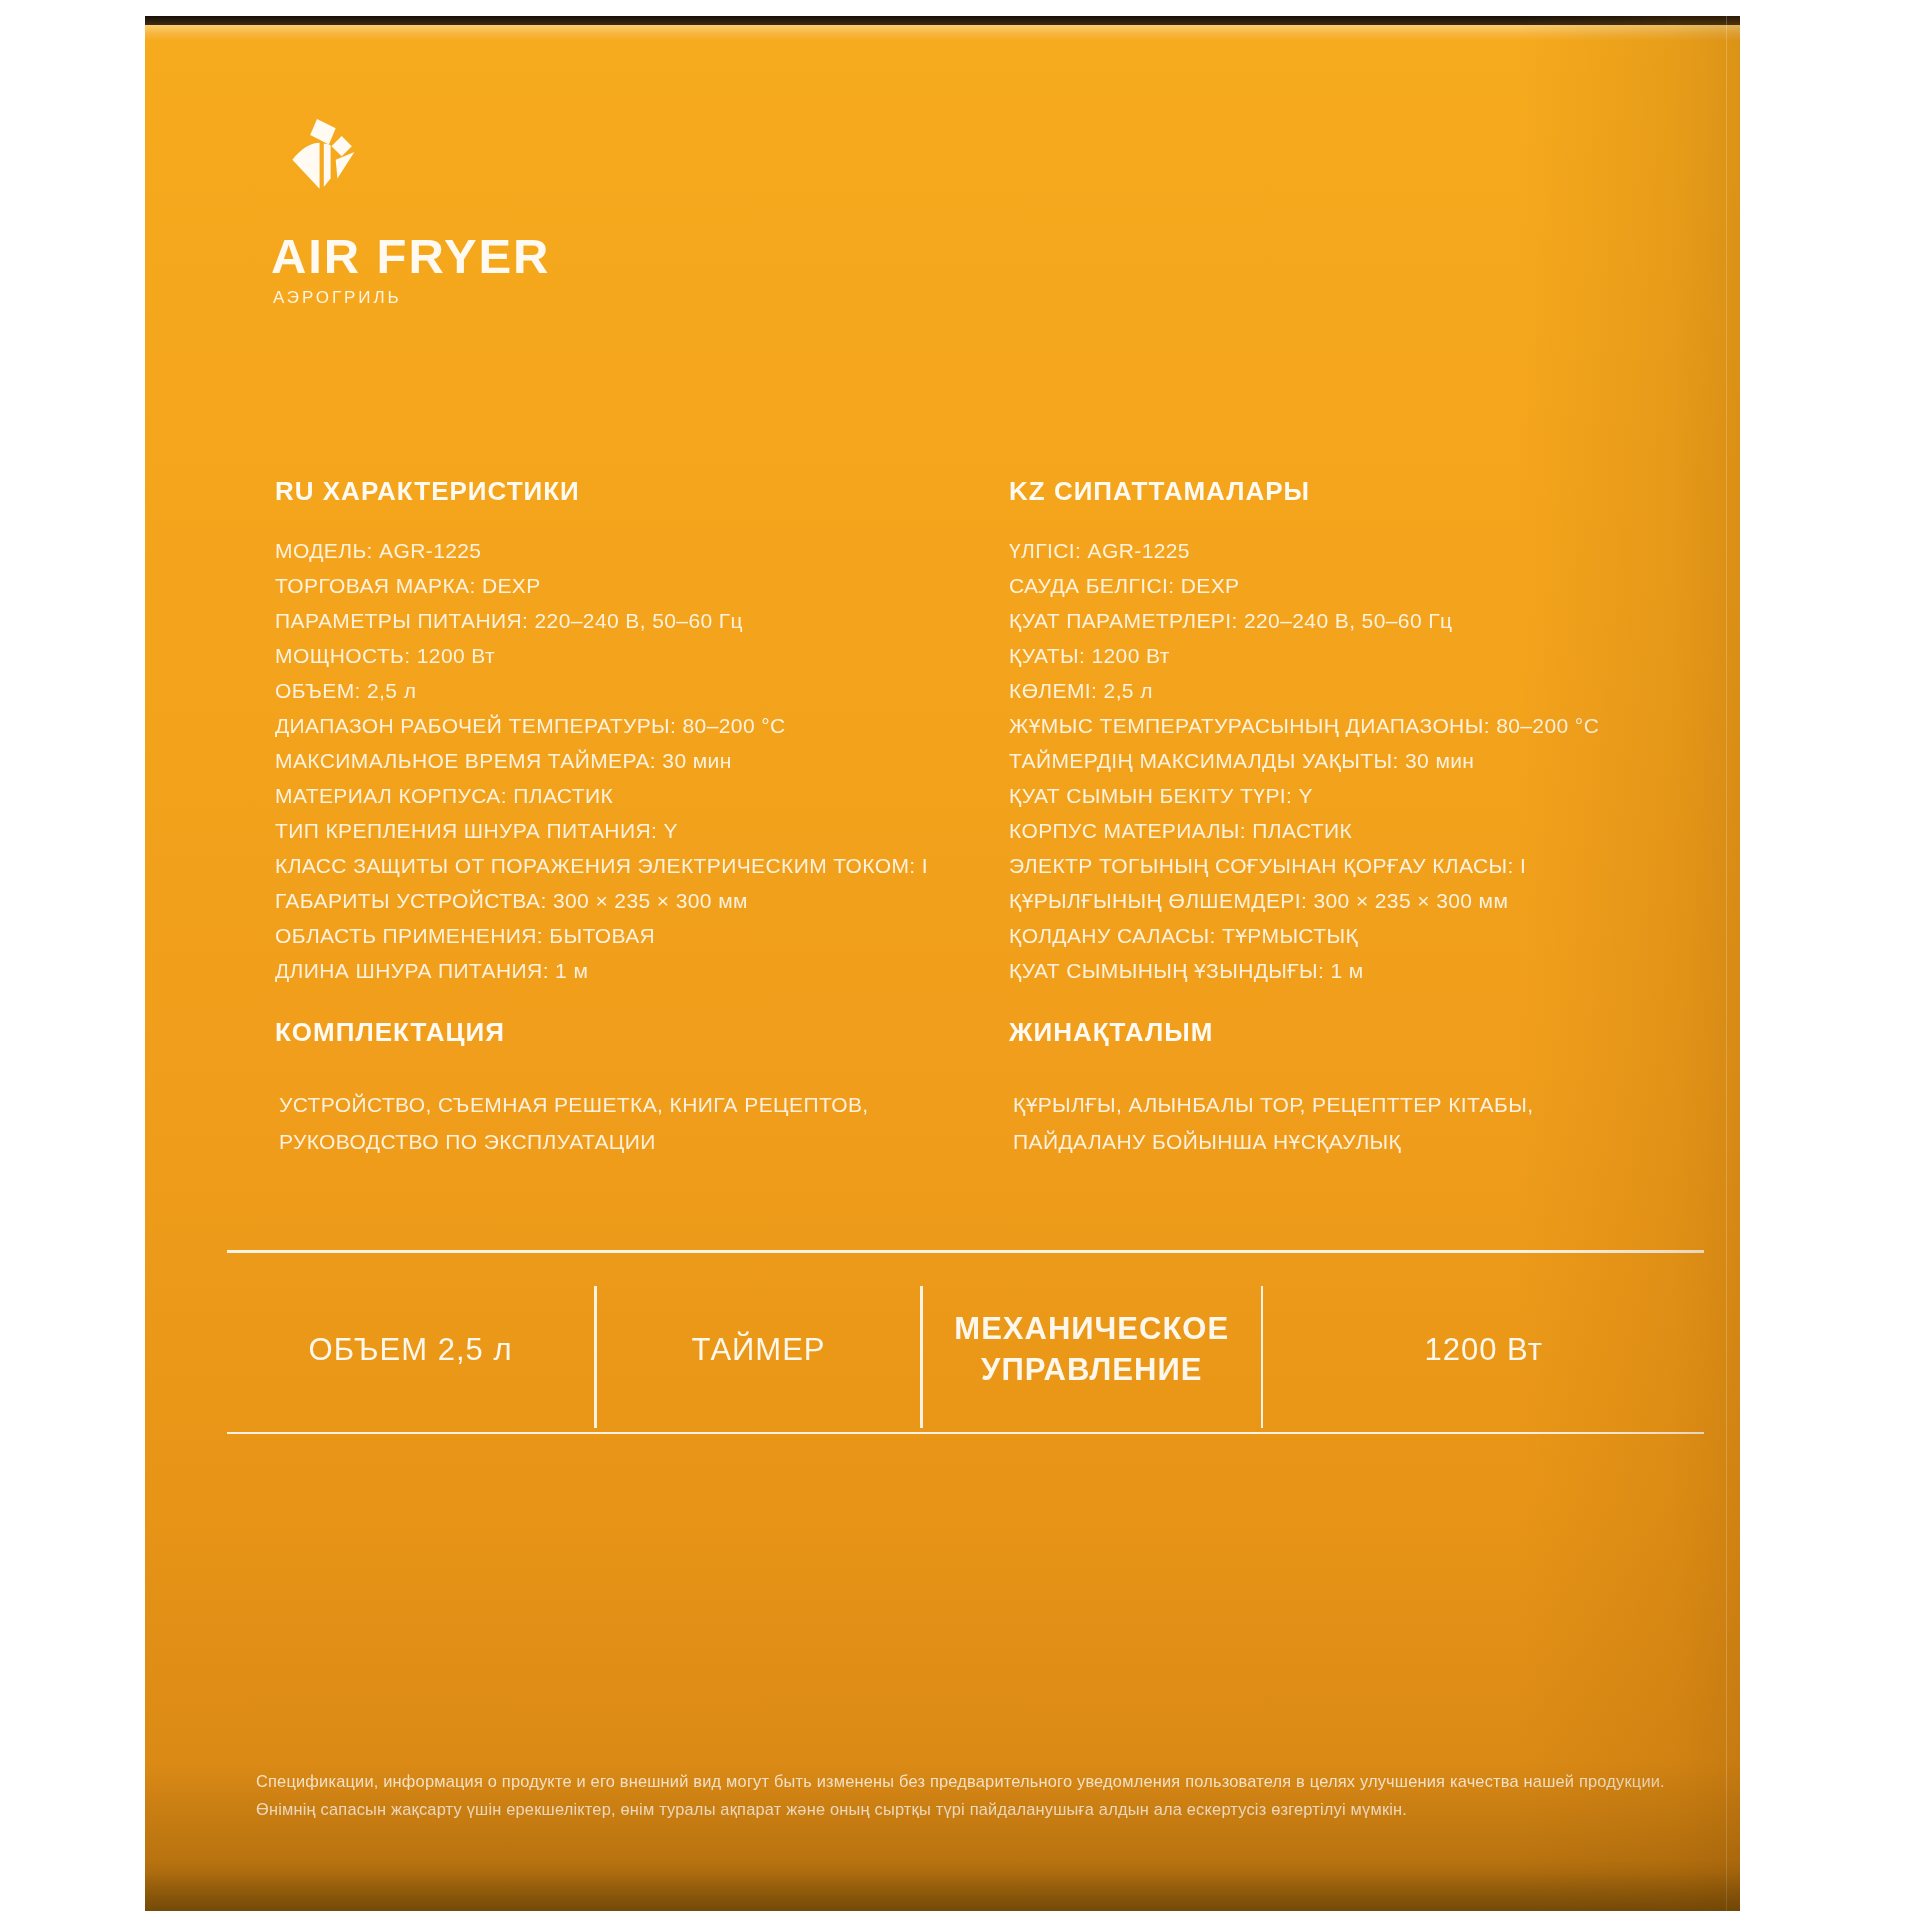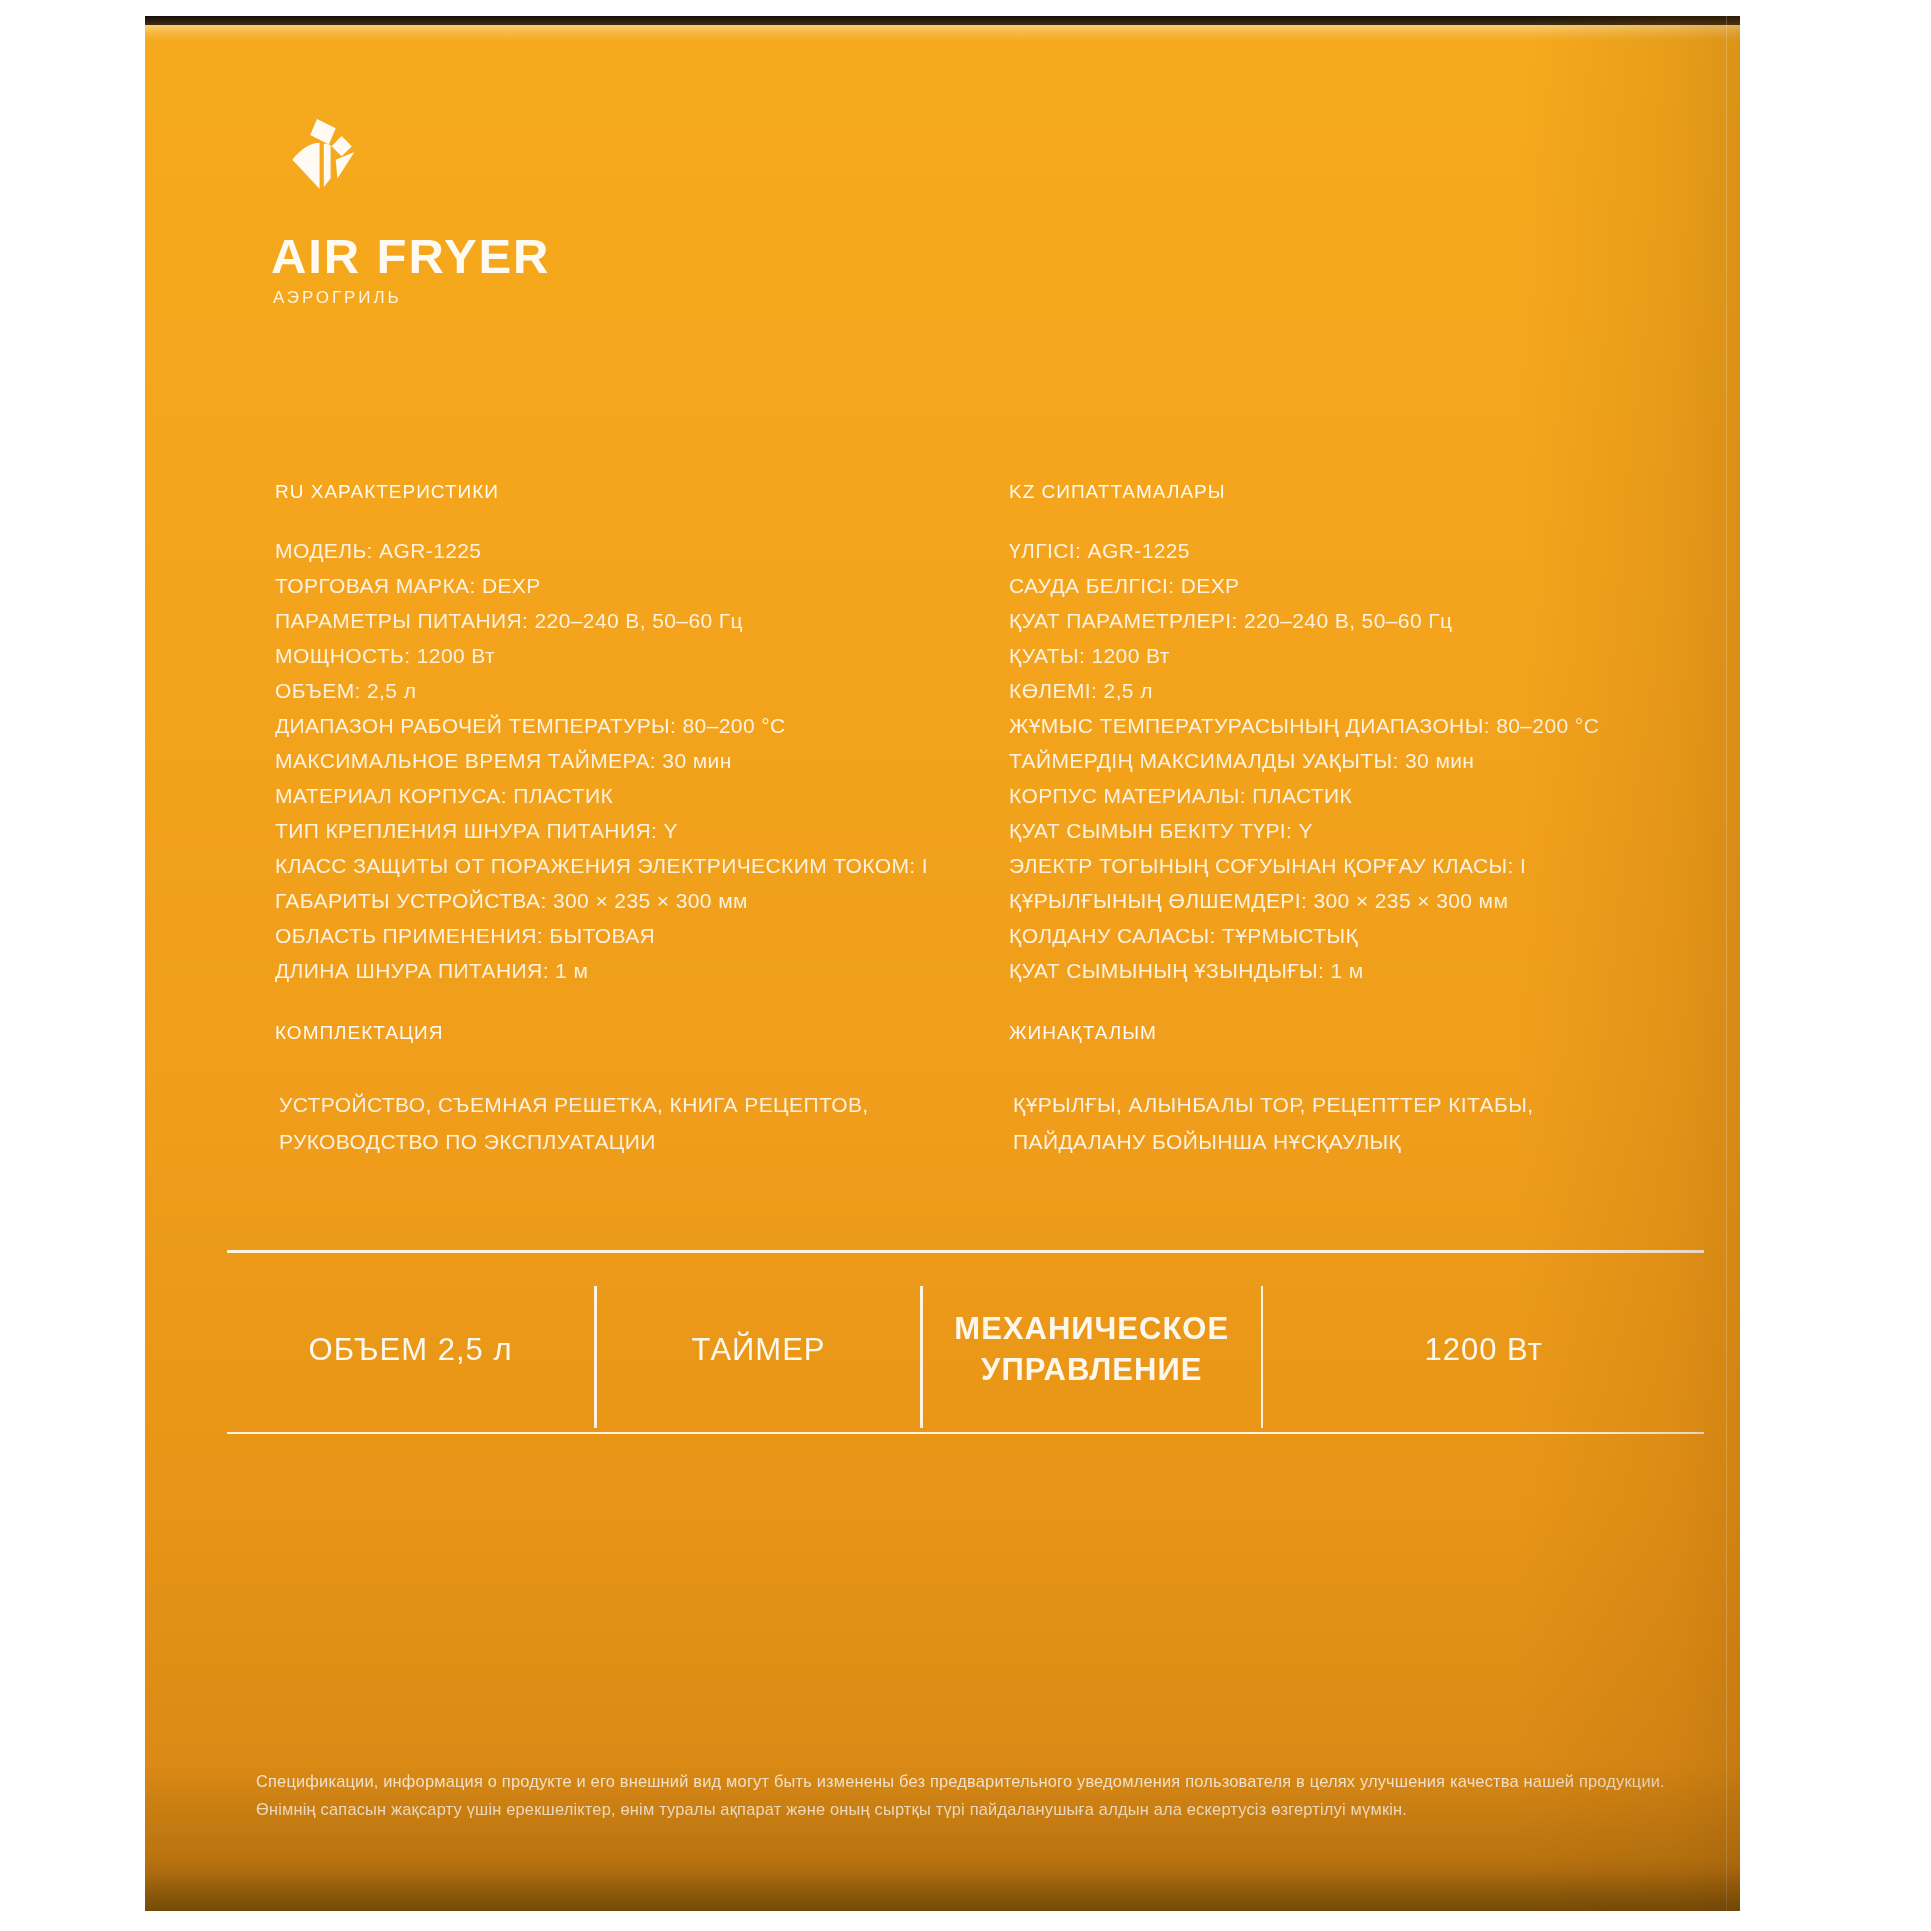--- a/index.html
+++ b/index.html
@@ -39,21 +39,21 @@
     position:absolute;left:128px;top:272px;
     font-size:17px;font-weight:400;letter-spacing:2.9px;
     color:rgba(255,255,255,0.88);white-space:nowrap;
   }
 
   
   .col{position:absolute;top:463px;width:705px;}
   .col.ru{left:130px;}
   .col.kz{left:864px;}
   .col h2,.contents h2{
-    margin:0;font-size:19px;font-weight:400;letter-spacing:1px;
+    margin:0;font-size:26px;font-weight:700;letter-spacing:1px;
     line-height:25px;color:rgba(255,255,255,0.95);white-space:nowrap;
   }
   .spec-list{list-style:none;margin:29px 0 0;padding:0;}
   .spec-list li{
     font-size:21px;line-height:35px;letter-spacing:0.4px;
     color:rgba(255,255,255,0.86);white-space:nowrap;
   }
 
   
   .contents{position:absolute;top:1004px;width:705px;}
@@ -127,22 +127,22 @@
   <section class="col kz">
     <h2>KZ СИПАТТАМАЛАРЫ</h2>
     <ul class="spec-list">
       <li>ҮЛГІСІ: AGR-1225</li>
       <li>САУДА БЕЛГІСІ: DEXP</li>
       <li>ҚУАТ ПАРАМЕТРЛЕРІ: 220–240 В, 50–60 Гц</li>
       <li>ҚУАТЫ: 1200 Вт</li>
       <li>КӨЛЕМІ: 2,5 л</li>
       <li>ЖҰМЫС ТЕМПЕРАТУРАСЫНЫҢ ДИАПАЗОНЫ: 80–200 °C</li>
       <li>ТАЙМЕРДІҢ МАКСИМАЛДЫ УАҚЫТЫ: 30 мин</li>
+      <li>ҚУАТ СЫМЫН БЕКІТУ ТҮРІ: Y</li>
       <li>КОРПУС МАТЕРИАЛЫ: ПЛАСТИК</li>
-      <li>ҚУАТ СЫМЫН БЕКІТУ ТҮРІ: Y</li>
       <li>ЭЛЕКТР ТОГЫНЫҢ СОҒУЫНАН ҚОРҒАУ КЛАСЫ: I</li>
       <li>ҚҰРЫЛҒЫНЫҢ ӨЛШЕМДЕРІ: 300 × 235 × 300 мм</li>
       <li>ҚОЛДАНУ САЛАСЫ: ТҰРМЫСТЫҚ</li>
       <li>ҚУАТ СЫМЫНЫҢ ҰЗЫНДЫҒЫ: 1 м</li>
     </ul>
   </section>
 
   <section class="contents ru">
     <h2>КОМПЛЕКТАЦИЯ</h2>
     <p>УСТРОЙСТВО, СЪЕМНАЯ РЕШЕТКА, КНИГА РЕЦЕПТОВ,

